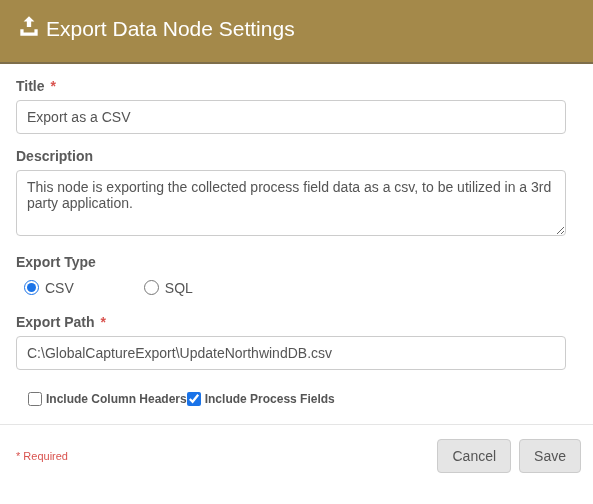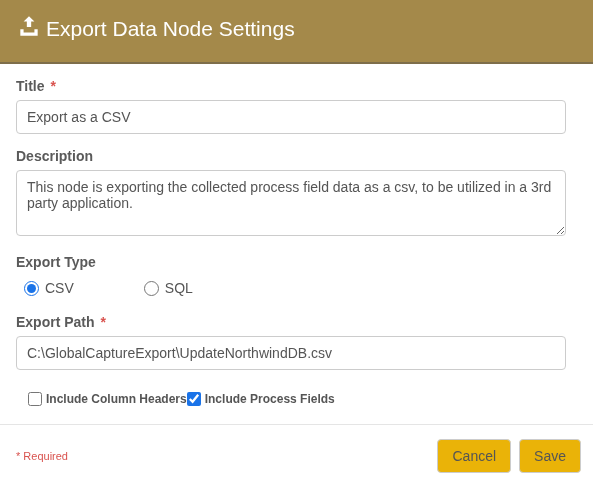--- a/index.html
+++ b/index.html
@@ -23,40 +23,40 @@
     width: 100%;
     border: 1px solid #ccc;
     border-radius: 4px;
     padding: 8px 10px;
     font-size: 14px;
     color: #555;
     font-family: inherit;
   }
   textarea.input { height: 66px; resize: both; overflow: auto; }
   .radio-row { display: flex; gap: 70px; padding: 4px 2px 4px 8px; }
-  .radio-item { display: flex; align-items: center; gap: 6px; font-size: 14px; color: #555; }
+  .radio-item { display: flex; align-items: flex-start; gap: 6px; font-size: 14px; color: #555; }
   .radio-item input[type=radio] { accent-color: #1a73e8; width: 15px; height: 15px; }
   .check-row {
     display: flex;
     justify-content: flex-start;
     padding: 8px 12px 18px 12px;
   }
   .check-item { display: flex; align-items: center; gap: 4px; font-size: 12px; color: #555; font-weight: 700; }
   .check-item input[type=checkbox] { width: 14px; height: 14px; accent-color: #1a73e8; }
   .footer {
     border-top: 1px solid #e5e5e5;
     padding: 14px 12px 14px 16px;
     display: flex;
     align-items: center;
   }
   .req-note { color: #d9534f; font-size: 11px; }
   .spacer { flex: 1; }
   .btn {
     border: 1px solid #ccc;
-    background: #eab308;
+    background: #e5e5e5;
     color: #555;
     font-size: 14px;
     padding: 8px 14px;
     border-radius: 4px;
     cursor: pointer;
     font-family: inherit;
   }
   .btn + .btn { margin-left: 8px; }
 </style>
 </head>

